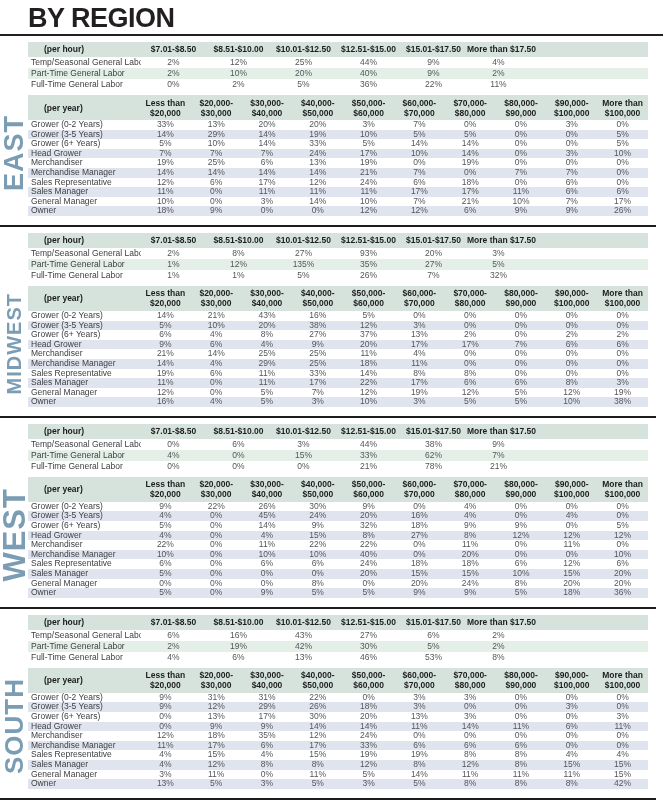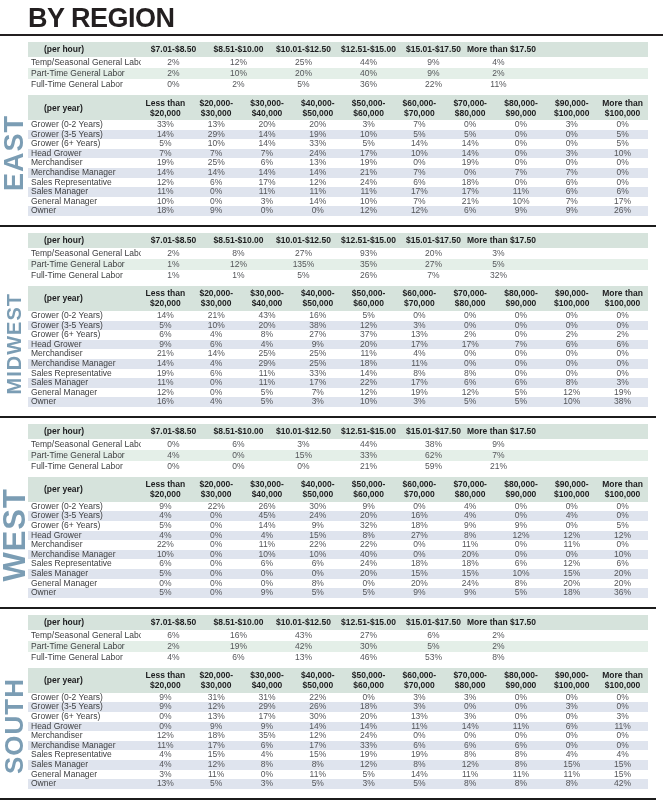--- a/index.html
+++ b/index.html
@@ -592,21 +592,21 @@
                 <td>62%</td>
                 <td>7%</td>
                 <td></td>
               </tr>
               <tr>
                 <th>Full-Time General Labor</th>
                 <td>0%</td>
                 <td>0%</td>
                 <td>0%</td>
                 <td>21%</td>
-                <td>59%</td>
+                <td>78%</td>
                 <td>21%</td>
                 <td></td>
               </tr>
             </tbody>
           </table>
           <table class="tbl year">
             <colgroup>
               <col style="width: 112px;">
               <col style="width: 50.8px;">
               <col style="width: 50.8px;">

